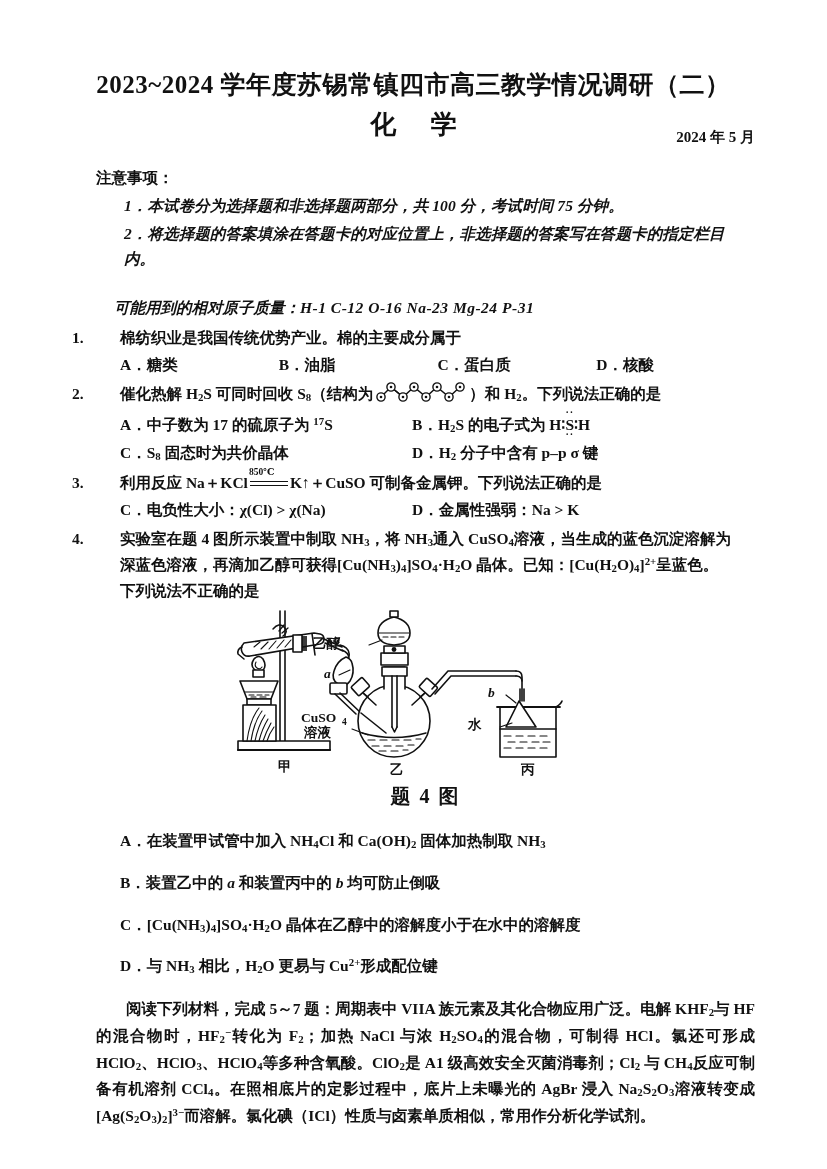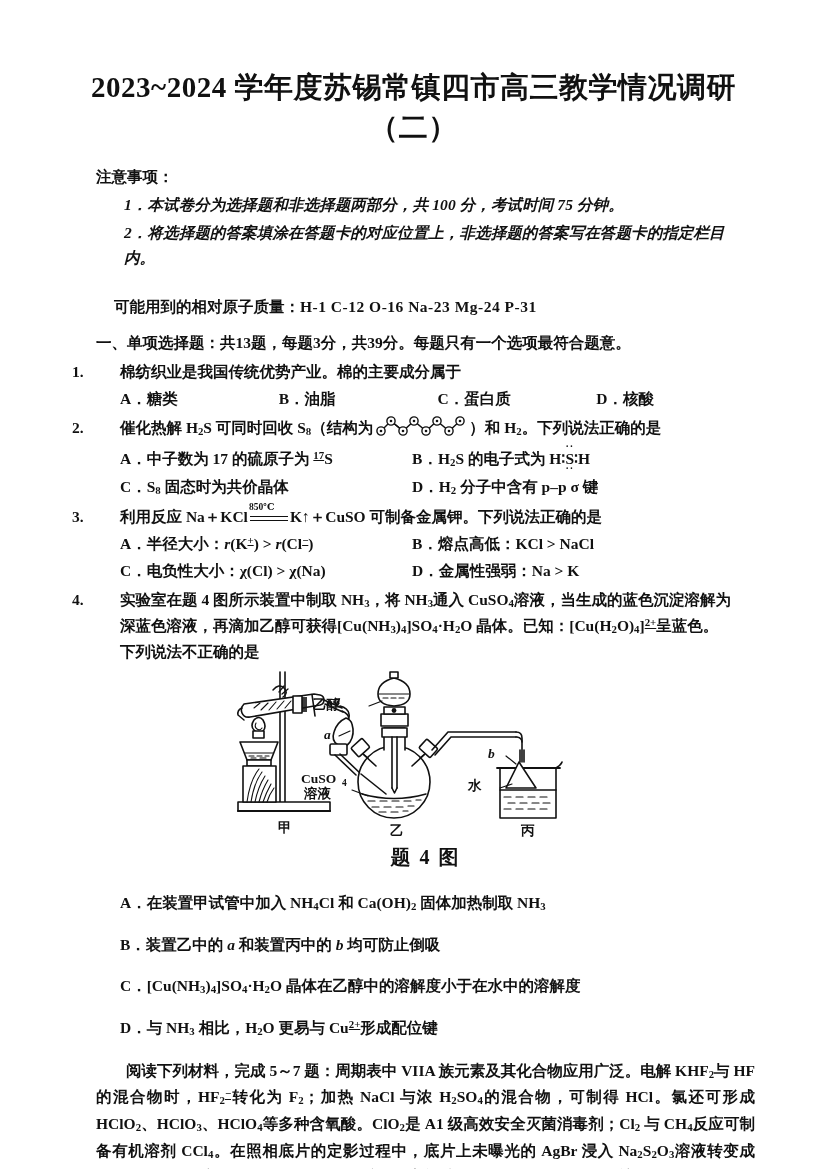--- a/index.html
+++ b/index.html
@@ -19,21 +19,21 @@
     position: relative;
     width: 827px;
     height: 1169px;
     padding: 0;
     box-sizing: border-box;
   }
 
   
   .doc-title {
     text-align: center;
-    font-size: 29px;
+    font-size: 25px;
     font-weight: bold;
     letter-spacing: 0.5px;
     margin: 68px 0 0 0;
     padding: 0 60px;
   }
   .subject-row {
     position: relative;
     height: 42px;
     margin-top: 6px;
   }
@@ -70,20 +70,21 @@
     font-weight: bold;
     margin-top: 3px;
     letter-spacing: 0.1px;
     font-style: italic;
   }
   .atomic-mass {
     margin-top: 24px;
     margin-left: 18px;
     font-weight: bold;
     font-size: 15.5px;
+    font-style: italic;
   }
   .atomic-mass .nums { letter-spacing: 0.5px; }
   .section-head {
     margin-top: 10px;
     font-weight: bold;
     font-size: 15.5px;
   }
 
   
   .q {
@@ -103,21 +104,21 @@
     display: flex;
     padding-left: 24px;
     margin-top: 2px;
   }
   .opts.four > div { width: 25%; }
   .opts.two > div { width: 50%; }
   .opts.two.wide > div:first-child { width: 46%; }
   .opt-line { margin-top: 16px; padding-left: 24px; }
 
   sub { font-size: 70%; vertical-align: -0.22em; }
-  sup { font-size: 70%; vertical-align: 0.42em; text-decoration: underline; }
+  sup { font-size: 70%; vertical-align: 0.42em; }
   i.var { font-style: italic; }
 
   
   .rxn {
     display: inline-block;
     position: relative;
     vertical-align: middle;
     width: 40px;
     height: 1em;
     margin: 0 1px;
@@ -205,32 +206,35 @@
     text-indent: 30px;
   }
 </style>
 </head>
 <body>
 
 <div class="page">
 
   <div class="doc-title">2023~2024 学年度苏锡常镇四市高三教学情况调研（二）</div>
 
+  <div class="subject-row">
+    <div class="subject">化 学</div>
+    <div class="doc-date">2024 年 5 月</div>
+  </div>
 
   <div class="content">
 
     <div class="notice-head">注意事项：</div>
     <div class="notice-item">1．本试卷分为选择题和非选择题两部分，共 100 分，考试时间 75 分钟。</div>
     <div class="notice-item">2．将选择题的答案填涂在答题卡的对应位置上，非选择题的答案写在答题卡的指定栏目内。</div>
 
     <div class="atomic-mass">
       <span>可能用到的相对原子质量：</span><span class="nums">H-1   C-12   O-16   Na-23   Mg-24   P-31</span>
     </div>
 
-    <div class="section-head">一、单项选择题：共13题，每题3分，共39分。每题只有一个选项最符合题意。</div>
 
     <div class="q">
       <span class="q-num">1.</span>
       <div class="q-body">棉纺织业是我国传统优势产业。棉的主要成分属于</div>
       <div class="opts four">
         <div>A．糖类</div>
         <div>B．油脂</div>
         <div>C．蛋白质</div>
         <div>D．核酸</div>
       </div>
@@ -275,24 +279,20 @@
         <div>D．H<sub>2</sub> 分子中含有 p–p σ 键</div>
       </div>
     </div>
 
     <div class="q">
       <span class="q-num">3.</span>
       <div class="q-body">
         <span>利用反应 Na＋KCl</span><span class="rxn"><span class="cond">850℃</span><span class="arrows"></span></span><span>K↑＋CuSO 可制备金属钾。下列说法正确的是</span>
       </div>
       <div class="opts two wide">
-        <div>A．半径大小：<i class="var">r</i>(K<sup>+</sup>) &gt; <i class="var">r</i>(Cl<sup>−</sup>)</div>
-        <div>B．熔点高低：KCl &gt; NaCl</div>
-      </div>
-      <div class="opts two wide">
         <div>C．电负性大小：χ(Cl) &gt; χ(Na)</div>
         <div>D．金属性强弱：Na &gt; K</div>
       </div>
     </div>
 
     <div class="q">
       <span class="q-num">4.</span>
       <div class="q-body">
         <div>实验室在题 4 图所示装置中制取 NH<sub>3</sub>，将 NH<sub>3</sub>通入 CuSO<sub>4</sub>溶液，当生成的蓝色沉淀溶解为</div>
         <div>深蓝色溶液，再滴加乙醇可获得[Cu(NH<sub>3</sub>)<sub>4</sub>]SO<sub>4</sub>·H<sub>2</sub>O 晶体。已知：[Cu(H<sub>2</sub>O)<sub>4</sub>]<sup>2+</sup>呈蓝色。</div>

